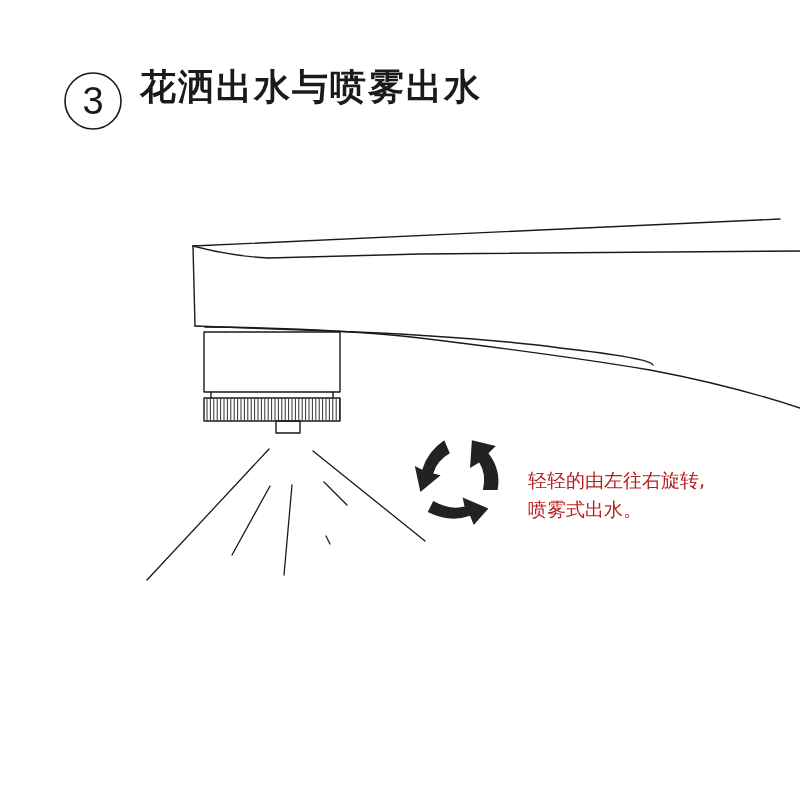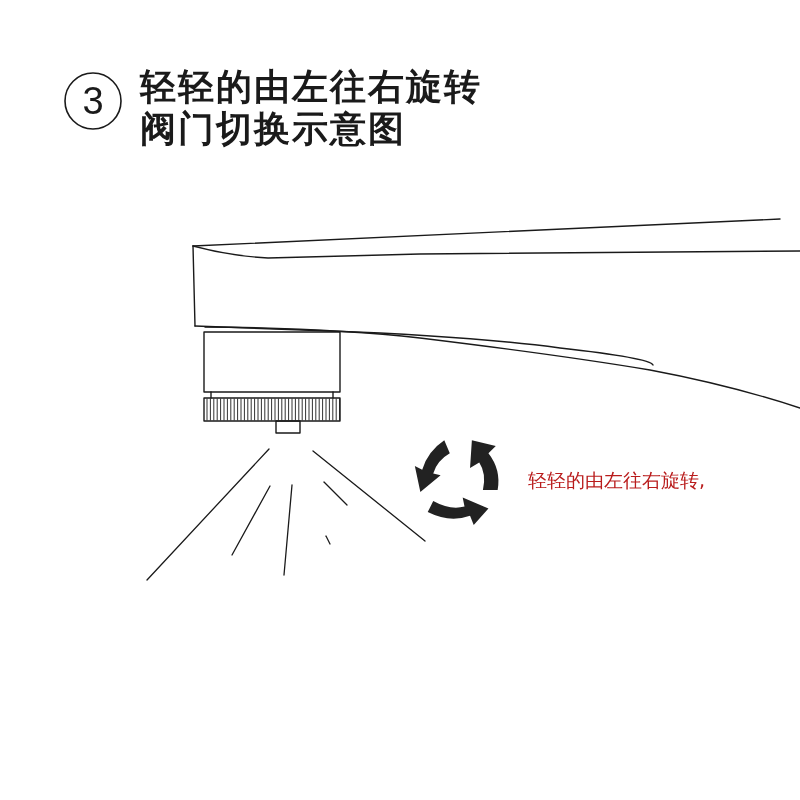--- a/index.html
+++ b/index.html
@@ -17,22 +17,21 @@
 <body>
 
 <div class="step-badge">
   <svg viewBox="0 0 62 62">
     <circle cx="31" cy="31" r="28" fill="none" stroke="#1a1a1a" stroke-width="1.6"></circle>
     <text x="31" y="44" text-anchor="middle" font-family="Liberation Sans, sans-serif" font-size="38" fill="#1a1a1a">3</text>
   </svg>
 </div>
 
 <div class="title">
-  <div>轻轻的由左往右旋转</div>
-  <div>阀门切换示意图</div>
+  <div>花洒出水与喷雾出水</div>
 </div>
 
 <svg class="drawing" viewBox="0 0 800 800">
   <g fill="none" stroke="#1a1a1a" stroke-width="1.4" stroke-linejoin="round" stroke-linecap="round">
 
     <g>
       <path d="M193 246 L780 219"></path>
       <path d="M193 246 Q230 256 268 258 L420 254 L800 251"></path>
       <path d="M193 246 L195 326"></path>
       <path d="M195 326 L330 331 Q470 336 560 348 Q650 358 653 365"></path>
@@ -110,13 +109,14 @@
     <path d="M34 8 L40 22 Q26 30 22 44 L30 46 L8 64 L2 36 L10 40 Q16 20 34 8 Z"></path>
 
     <path d="M64 8 L90 14 L82 22 Q96 40 92 62 L76 62 Q80 44 72 32 L62 38 Z"></path>
 
     <path d="M22 74 Q40 84 56 80 L54 70 L82 82 L66 100 L62 90 Q40 98 16 86 Z"></path>
   </g>
 </svg>
 
 <div class="instruction">
   <div>轻轻的由左往右旋转,</div>
+  <div>喷雾式出水。</div>
 </div>
 
 </body></html>

